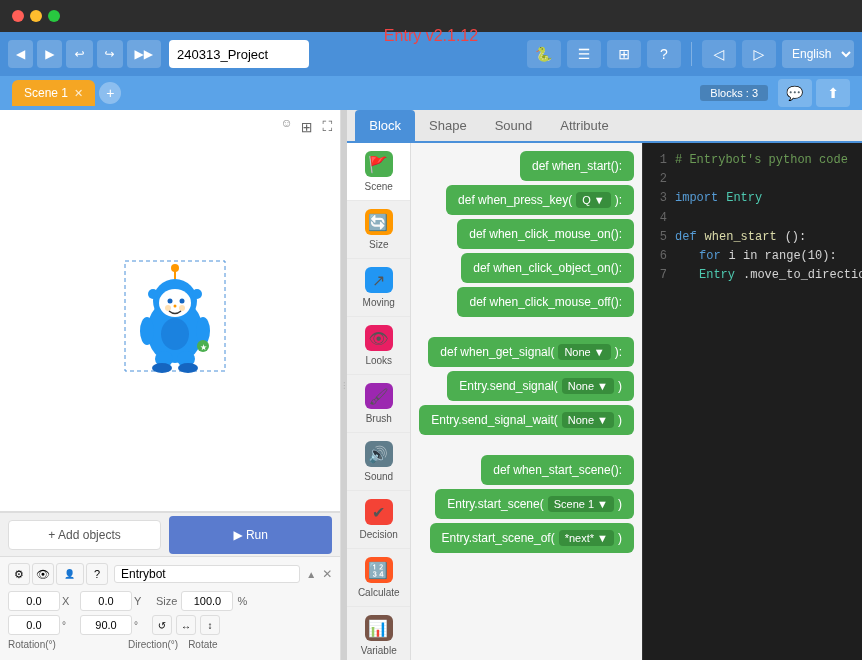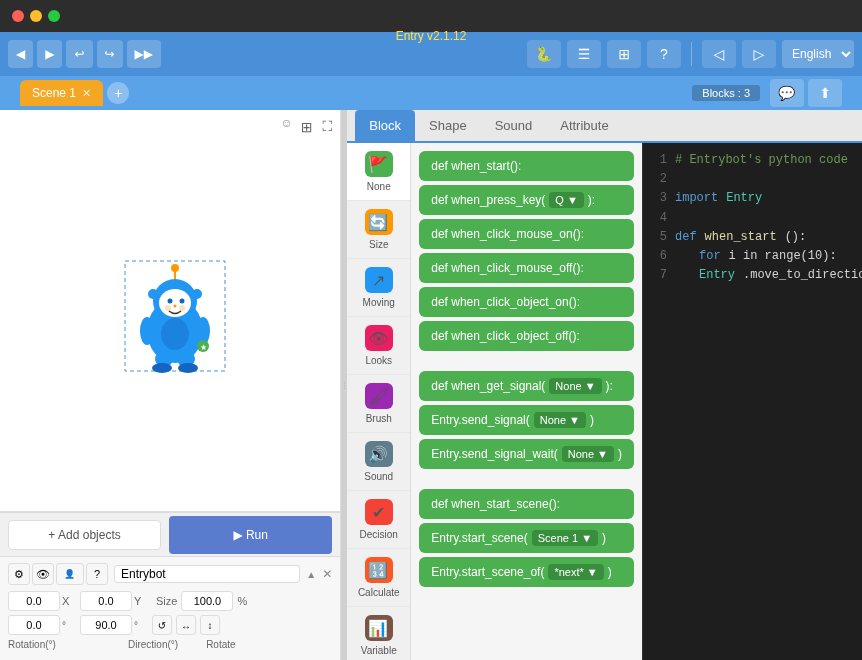--- a/index.html
+++ b/index.html
@@ -14,21 +14,21 @@
       padding: 0 12px;
       position: relative;
     }
     .traffic-lights { display: flex; gap: 6px; align-items: center; }
     .tl { width: 12px; height: 12px; border-radius: 50%; }
     .tl-red { background: #ff5f57; }
     .tl-yellow { background: #ffbd2e; }
     .tl-green { background: #28c840; }
     .titlebar-title {
       position: absolute; left: 50%; transform: translateX(-50%);
-      color: #fde047; font-size: 12px; margin-top: 40px;
+      color: #ef4444; font-size: 16px; margin-top: 40px;
     }
 
     
     .toolbar {
       background: #4a90d9;
       height: 44px;
       display: flex;
       align-items: center;
       padding: 0 8px;
       gap: 4px;
@@ -76,21 +76,21 @@
       height: 28px;
       cursor: pointer;
     }
 
     
     .scene-tabs {
       background: #5ba3e8;
       height: 34px;
       display: flex;
       align-items: center;
-      padding: 0 20px;
+      padding: 0 12px;
       gap: 4px;
     }
     .scene-tab {
       background: #f5a623;
       color: white;
       border-radius: 6px 6px 0 0;
       padding: 4px 12px;
       font-size: 12px;
       display: flex; align-items: center; gap: 6px;
       cursor: pointer;
@@ -317,20 +317,21 @@
     }
 
     
     .blocks-workspace {
       flex: 1;
       overflow-y: auto;
       padding: 8px;
       display: flex;
       flex-direction: column;
       gap: 4px;
+      align-items: flex-end;
     }
 
     
     .code-view {
       width: 220px;
       background: #1e1e1e;
       font-family: 'Courier New', monospace;
       font-size: 12px;
       padding: 8px;
       overflow-y: auto;
@@ -398,20 +399,21 @@
   </div>
   <div class="titlebar-title">Entry v2.1.12</div>
 </div>
 
 <div class="toolbar">
   <button class="toolbar-btn">◀</button>
   <button class="toolbar-btn">▶</button>
   <button class="toolbar-btn">↩</button>
   <button class="toolbar-btn">↪</button>
   <button class="toolbar-btn">▶▶</button>
+  <input class="project-name-input" value="240313_Project" style="">
   <div class="toolbar-spacer"></div>
   <div class="toolbar-right">
     <button class="icon-btn" title="Python">🐍</button>
     <button class="icon-btn">☰</button>
     <button class="icon-btn">⊞</button>
     <button class="icon-btn">?</button>
     <div style="width:1px;height:24px;background:rgba(255,255,255,0.3);margin:0 4px;"></div>
     <button class="icon-btn">◁</button>
     <button class="icon-btn">▷</button>
     <select class="lang-select">
@@ -527,42 +529,42 @@
           <input class="props-input" value="90.0" style="">
           <span class="props-label" style="font-size:10px;">°</span>
         </div>
         <button class="props-icon-small">↺</button>
         <button class="props-icon-small">↔</button>
         <button class="props-icon-small">↕</button>
       </div>
       <div class="props-row">
         <span style="font-size:10px;color:#666;width:116px;">Rotation(°)</span>
         <span style="font-size:10px;color:#666;">Direction(°)</span>
-        <span style="font-size:10px;color:#666;margin-left:24px;">Rotate</span>
+        <span style="font-size:10px;color:#666;margin-left:6px;">Rotate</span>
       </div>
     </div>
   </div>
 
   <div class="panel-divider">⋮</div>
 
   <div class="right-panel">
 
     <div class="block-tabs">
       <button class="block-tab active">Block</button>
       <button class="block-tab">Shape</button>
       <button class="block-tab">Sound</button>
       <button class="block-tab">Attribute</button>
     </div>
 
     <div class="block-area">
 
       <div class="category-sidebar">
         <div class="category-item active">
           <div class="cat-icon" style="background:#4caf50;">🚩</div>
-          <span>None</span>
+          <span>Scene</span>
         </div>
         <div class="category-item">
           <div class="cat-icon" style="background:#ff9800;">🔄</div>
           <span>Size</span>
         </div>
         <div class="category-item">
           <div class="cat-icon" style="background:#2196f3;">↗</div>
           <span>Moving</span>
         </div>
         <div class="category-item">
@@ -598,27 +600,24 @@
         </div>
         <div class="block block-green">
           <span>def when_press_key(</span>
           <button class="block-dropdown">Q ▼</button>
           <span>):</span>
         </div>
         <div class="block block-green">
           <span>def when_click_mouse_on():</span>
         </div>
         <div class="block block-green">
+          <span>def when_click_object_on():</span>
+        </div>
+        <div class="block block-green">
           <span>def when_click_mouse_off():</span>
-        </div>
-        <div class="block block-green">
-          <span>def when_click_object_on():</span>
-        </div>
-        <div class="block block-green">
-          <span>def when_click_object_off():</span>
         </div>
         <div class="blocks-separator"></div>
         <div class="block block-green">
           <span>def when_get_signal(</span>
           <button class="block-dropdown">None ▼</button>
           <span>):</span>
         </div>
         <div class="block block-green">
           <span>Entry.send_signal(</span>
           <button class="block-dropdown">None ▼</button>

